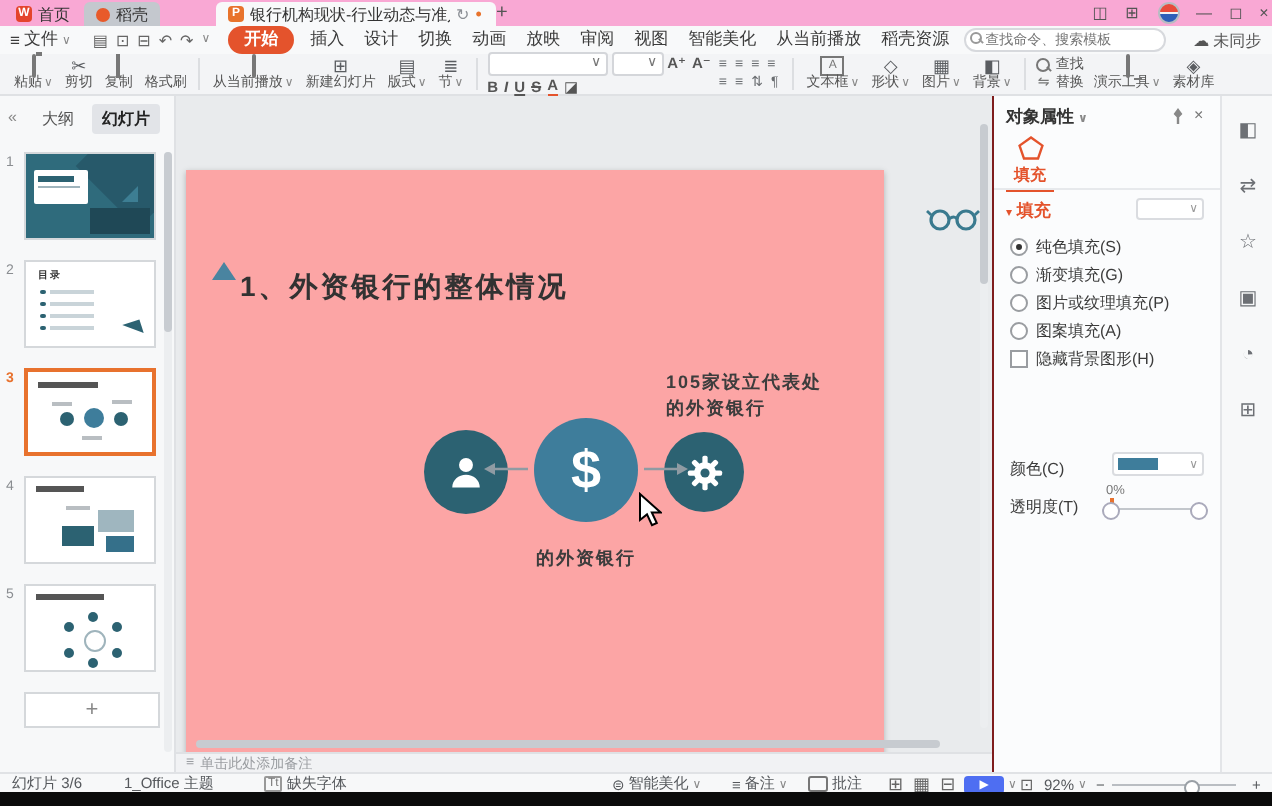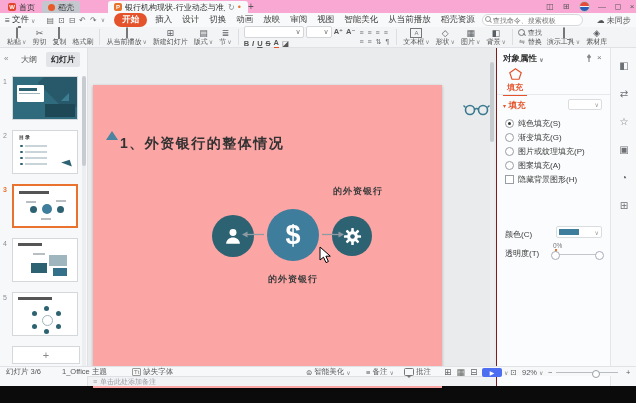--- a/index.html
+++ b/index.html
@@ -134,21 +134,21 @@
   .sliderwrap{position:absolute;left:54px;top:196px;width:52px;height:16px;}
   .pct{position:absolute;left:2px;top:-2px;font-size:6.5px;color:#777;}
   .ptick{position:absolute;left:4px;top:5px;width:2px;height:4px;background:#e8722e;}
   .track{position:absolute;left:6px;top:10px;width:40px;height:1px;background:#c3c7cc;}
   .sthumb{position:absolute;left:0;top:7px;width:7px;height:7px;border:1px solid #aab;border-radius:50%;background:#fff;}
   .sthumb.right{left:44px;}
   
   .rstrip{position:absolute;left:610px;top:48px;width:26px;height:338px;background:#f7f8f9;border-left:1px solid #e3e5e8;box-sizing:border-box;}
   .stripicon{position:absolute;left:0;width:26px;text-align:center;font-size:10px;color:#6d7075;}
   
-  .statusbar{position:absolute;left:0;top:366px;width:636px;height:10px;background:#f7f8f9;border-top:1px solid #e0e2e5;
+  .statusbar{position:absolute;left:0;top:386px;width:636px;height:10px;background:#f7f8f9;border-top:1px solid #e0e2e5;
     font-size:7.5px;color:#55585c;box-sizing:border-box;}
   .stitem{position:absolute;top:0;height:10px;display:flex;align-items:center;gap:2px;white-space:nowrap;}
   .bubble{position:relative;width:8px;height:6px;border:1px solid #777;border-radius:1.5px;}
   .bubble:after{content:"";position:absolute;left:1.5px;bottom:-2.5px;border-left:2px solid transparent;border-right:2px solid transparent;border-top:2.5px solid #777;}
   .playbtn{width:20px;height:9px;background:#4e6ef2;border-radius:2px;color:#fff;font-size:6px;display:flex;align-items:center;justify-content:center;}
   .ttico{font-size:6px;border:1px solid #999;border-radius:1px;padding:0 1px;color:#777;line-height:6px;}
   .blackbar{position:absolute;left:0;top:396px;width:636px;height:7px;background:#0b0b0b;}
 </style>
 </head>
 <body>
@@ -500,20 +500,21 @@
       <svg class="abs" style="left:148px;top:145px;" width="24" height="9" viewBox="0 0 24 9">
         <line x1="23" y1="4.5" x2="6" y2="4.5" stroke="#8f9ba3" stroke-width="1.3"></line>
         <path d="M6.5 1.5 L1 4.5 L6.5 7.5 z" fill="#8f9ba3"></path>
       </svg>
       <svg class="abs" style="left:228px;top:145px;" width="24" height="9" viewBox="0 0 24 9">
         <line x1="1" y1="4.5" x2="18" y2="4.5" stroke="#8f9ba3" stroke-width="1.3"></line>
         <path d="M17.5 1.5 L23 4.5 L17.5 7.5 z" fill="#8f9ba3"></path>
       </svg>
 
       <div class="dlabel" style="left:240px;top:100px;width:110px;">
+        <div>105家设立代表处</div>
         <div>的外资银行</div>
       </div>
       <div class="dlabel" style="left:148px;top:188px;width:104px;text-align:center;">
         <div>的外资银行</div>
       </div>
 
       <svg class="abs" style="left:226px;top:161px;" width="12" height="18" viewBox="0 0 12 18">
         <path d="M1 1 L1 14 L4.5 11.2 L7 16.6 L9.4 15.5 L6.9 10.2 L11.3 10.2 Z" fill="#fff" stroke="#000" stroke-width="1"></path>
       </svg>
     </div>

